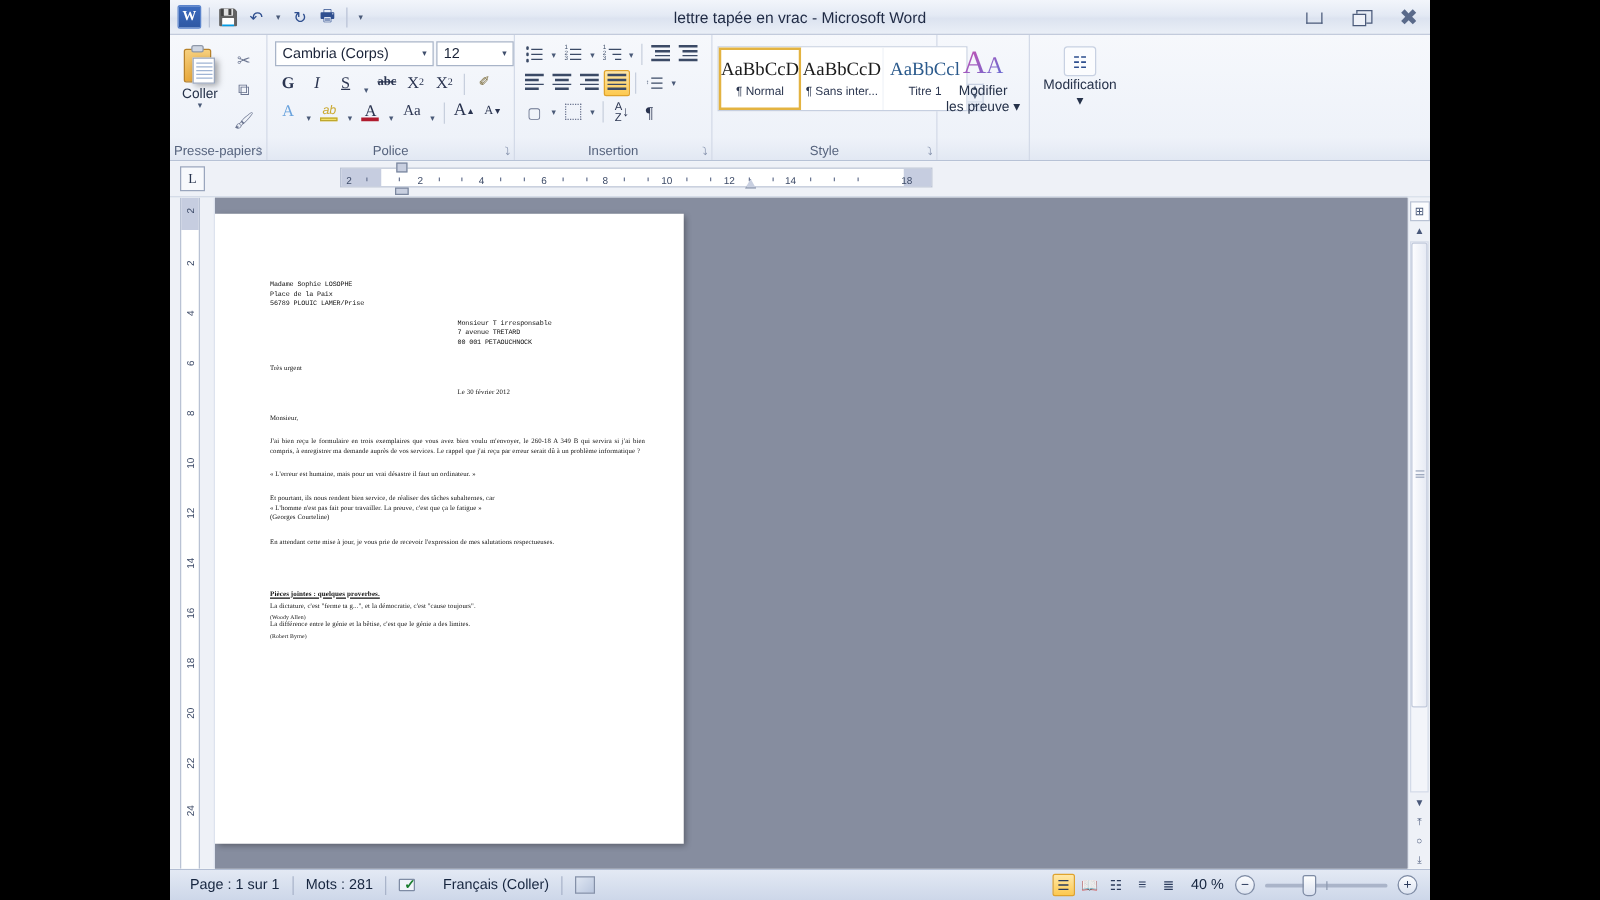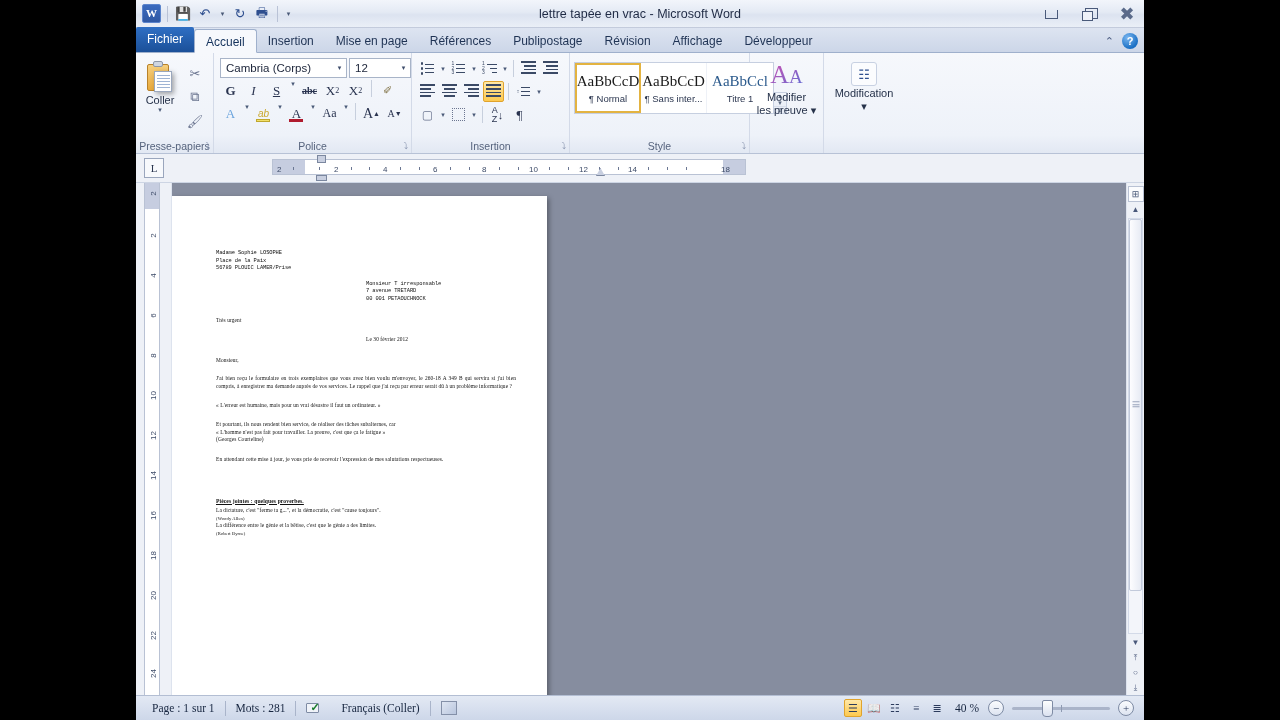--- a/index.html
+++ b/index.html
@@ -102,21 +102,21 @@
   .paste-ic .clipr{position:absolute;left:8px;top:0px;width:10px;height:6px;background:#cfd6e2;border:1px solid #8d97a8;border-radius:2px;}
   .paste-ic .page{position:absolute;left:9px;top:10px;width:18px;height:21px;background:#fff;border:1px solid #9aa7bd;}
   .paste-ic .page i{position:absolute;left:2px;display:block;height:1px;width:13px;background:#9fb4d4;}
   .pastelbl { font-size:11px; color:#26324a; margin-top:1px; }
   .caret-dn { font-size:7px; color:#4a5a78; line-height:7px; }
   .clipsmall { display:flex; flex-direction:column; gap:2px; padding-top:4px; }
   .smallic { width:22px;height:22px;display:flex;align-items:center;justify-content:center;font-size:13px;color:#6b7590; }
 
   
   .g-font { width:198px; }
-  .fontrow { display:flex; align-items:flex-start; gap:2px; padding:0 6px 2px 6px; }
+  .fontrow { display:flex; align-items:flex-end; gap:2px; padding:0 6px 2px 6px; }
   .combo {
     height:20px; background:#fff; border:1px solid #a8b4c8; display:flex; align-items:center;
     font-size:11.5px; color:#1a2338; padding-left:5px; position:relative;
   }
   .combo .cv { flex:1; overflow:hidden; white-space:nowrap; }
   .combo .cdd { width:13px; text-align:center; font-size:7px; color:#3e4d6b; }
   .fname { width:127px; }
   .fsize { width:62px; }
   .fbtn {
     width:21px;height:21px;display:flex;align-items:center;justify-content:center;
@@ -218,21 +218,21 @@
   .strack { flex:1; width:15px; background:#f3f5fa; border:1px solid #d3dae8; margin:1px 0; position:relative; }
   .sthumb { position:absolute; left:0; right:0; top:0; height:372px;
             background:linear-gradient(to right,#fdfdff,#e7ebf4); border:1px solid #c2cadb; border-radius:2px; }
   .sthumb .grip { position:absolute; left:50%; top:50%; transform:translate(-50%,-50%); width:7px; }
   .sthumb .grip i{display:block;height:1px;background:#9aa5bc;margin-bottom:1.5px;}
 
   
   .statusbar {
     height:25px; background:linear-gradient(to bottom,#e3e9f4,#cdd7e9);
     border-top:1px solid #b3bed3; display:flex; align-items:center;
-    font-size:11.5px; color:#16253f; padding:0 6px;font-family:Liberation Serif, serif;
+    font-size:11.5px; color:#16253f; padding:0 6px;
   }
   .sbitem { padding:0 10px; white-space:nowrap; display:flex; align-items:center; gap:5px; }
   .sbsep { width:1px; height:15px; background:#a9b4ca; }
   .spellic { width:15px;height:14px;position:relative; }
   .spellic .bk{position:absolute;left:0;top:2px;width:13px;height:10px;background:#f0f3f9;border:1px solid #7e8ba4;border-radius:1px;}
   .spellic .ck{position:absolute;left:4px;top:0px;color:#1a7d2e;font-size:11px;font-weight:bold;}
   .langic { width:16px;height:14px;background:linear-gradient(135deg,#dfe6f2,#b9c6de);border:1px solid #8490a8; }
   .sbright { margin-left:auto; display:flex; align-items:center; gap:3px; padding-right:4px; }
   .viewbtn { width:18px;height:18px;display:flex;align-items:center;justify-content:center;
              font-size:11px;color:#2b3b5c; }
@@ -271,35 +271,20 @@
           </div>
       <div class="winbtn">
             <span class="ic-max"></span>
           </div>
       <div class="winbtn">
             <span class="ic-close">✖</span>
           </div>
     </div>
   </div>
 
-  <div class="tabbar">
-    <div class="tab file">Fichier</div>
-    <div class="tab active">Accueil</div>
-    <div class="tab">Insertion</div>
-    <div class="tab">Mise en page</div>
-    <div class="tab">Références</div>
-    <div class="tab">Publipostage</div>
-    <div class="tab">Révision</div>
-    <div class="tab">Affichage</div>
-    <div class="tab">Développeur</div>
-    <div class="tabright">
-      <div class="minirib">⌃</div>
-      <div class="helpbtn">?</div>
-    </div>
-  </div>
 
   <div class="ribbon">
 
     <div class="group g-clip">
       <div class="gbody">
         <div class="clipcol">
           <div class="pastebtn">
             <div class="paste-ic">
               <span class="board"></span>
                   <span class="clipr"></span>

